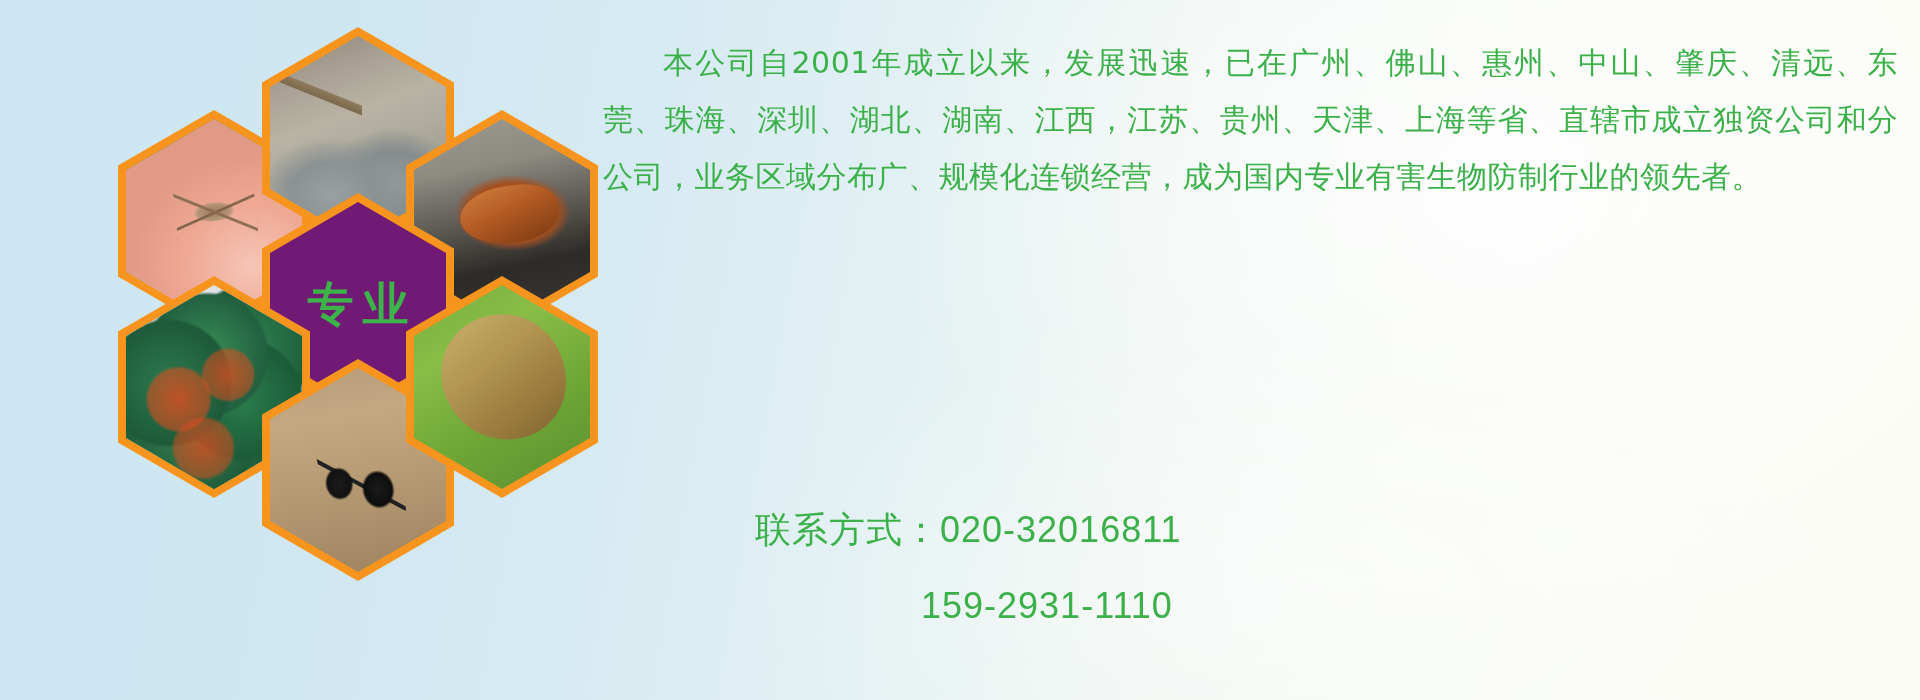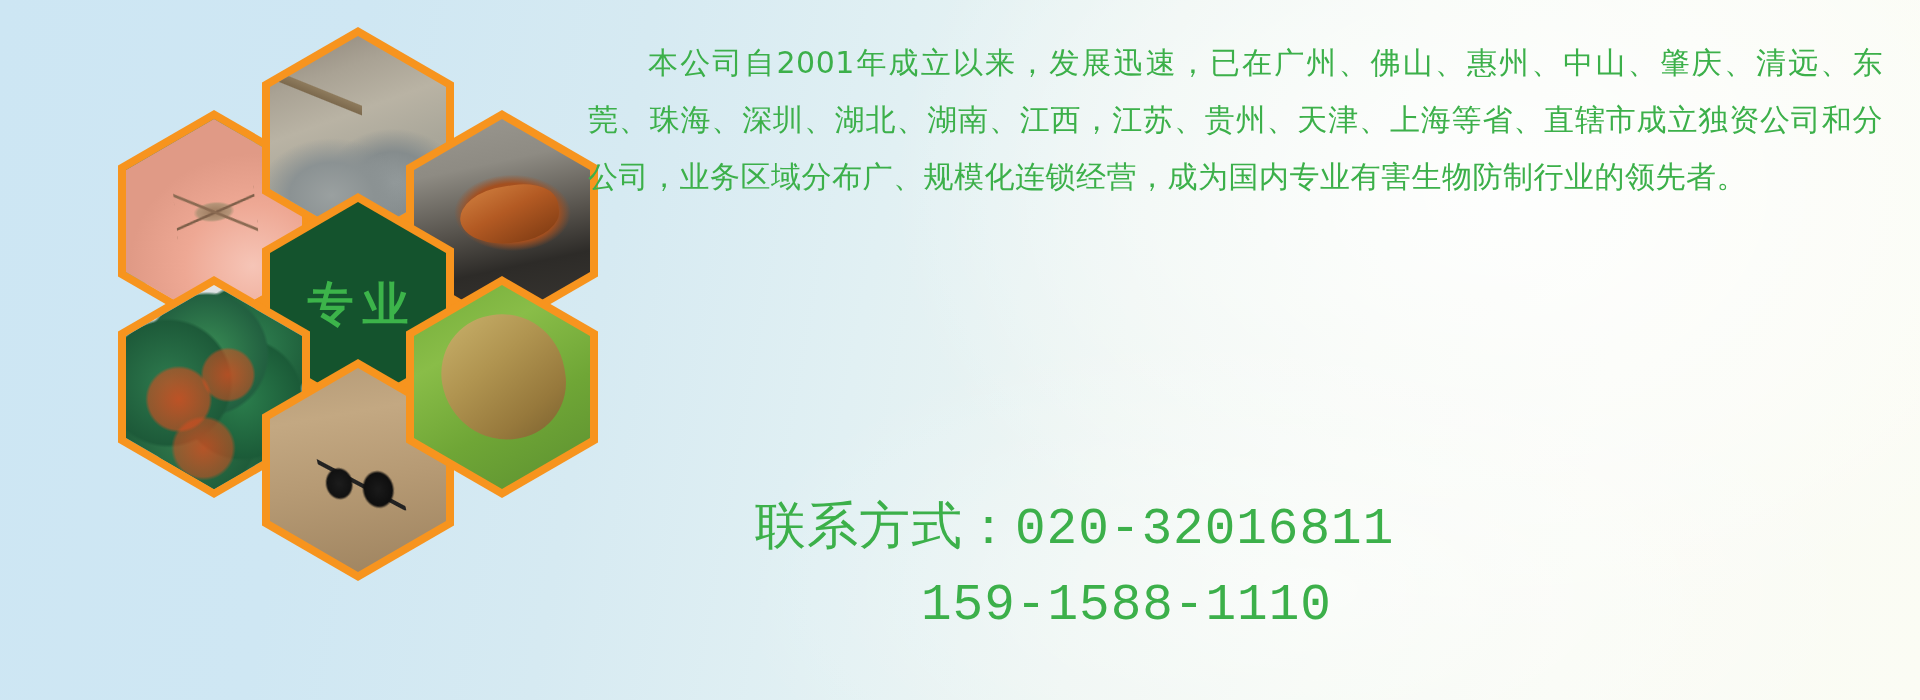--- a/index.html
+++ b/index.html
@@ -74,21 +74,21 @@
     clip-path: polygon(50% 0%, 100% 25%, 100% 75%, 50% 100%, 0% 75%, 0% 25%);
     overflow: hidden;
   }
   .hex .art {
     position: absolute;
     left: 0; top: 0;
     width: 100%; height: 100%;
   }
 
   
-  .hex.center .inner { background: #14532d; }
+  .hex.center .inner { background: #701a75; }
   #center-label {
     position: absolute;
     left: 0; top: 0;
     width: 100%; height: 100%;
     display: flex;
     flex-direction: column;
     align-items: center;
     justify-content: center;
     gap: 6px;
   }
@@ -200,21 +200,21 @@
     left: 16%; top: 14%;
     width: 70%; height: 62%;
     border-radius: 48% 52% 46% 54%;
     background: linear-gradient(150deg, #c8b06a 0%, #b09450 40%, #97793c 75%, #7d6330 100%);
     transform: rotate(-10deg);
   }
 
   
   #copy {
     position: absolute;
-    left: 588px;
+    left: 603px;
     top: 34px;
     width: 1300px;
   }
   #intro-paragraph {
     color: #3cb04a;
     font-size: 30px;
     line-height: 57px;
     letter-spacing: 0.5px;
     text-indent: 60px;
     text-align: justify;
@@ -226,26 +226,26 @@
   }
 
   #contact-block {
     position: absolute;
     left: 755px;
     top: 492px;
     width: 1000px;
   }
   .contact-line {
     color: #3cb04a;
-    font-size: 51px;
+    font-size: 36px;
     line-height: 76px;
     font-weight: 400;
     letter-spacing: 1px;
     white-space: nowrap;
-    font-family: Liberation Mono, monospace;
+    font-family: Liberation Sans, sans-serif;
   }
   .contact-line.secondary {
     padding-left: 166px;
   }
 </style>
 </head>
 <body>
 
 <div id="banner">
 
@@ -299,16 +299,16 @@
     </div>
 
   </div>
 
   <div id="copy">
     <p id="intro-paragraph">本公司自2001年成立以来，发展迅速，已在广州、佛山、惠州、中山、肇庆、清远、东莞、珠海、深圳、湖北、湖南、江西，江苏、贵州、天津、上海等省、直辖市成立独资公司和分公司，业务区域分布广、规模化连锁经营，成为国内专业有害生物防制行业的领先者。</p>
   </div>
 
   <div id="contact-block">
     <div class="contact-line">联系方式：020-32016811</div>
-    <div class="contact-line secondary">159-1588-1110</div>
+    <div class="contact-line secondary">159-2931-1110</div>
   </div>
 
 </div>
 
 </body></html>

